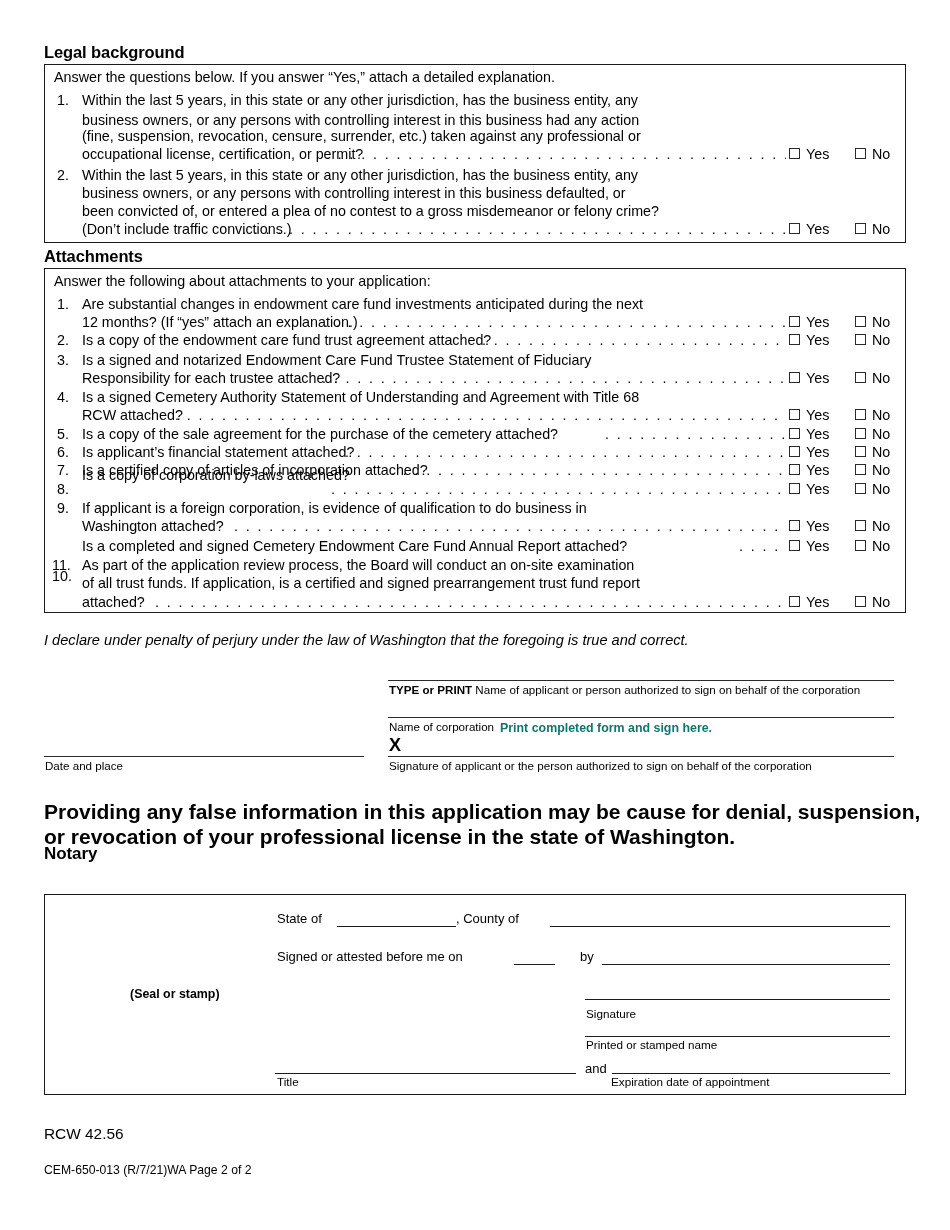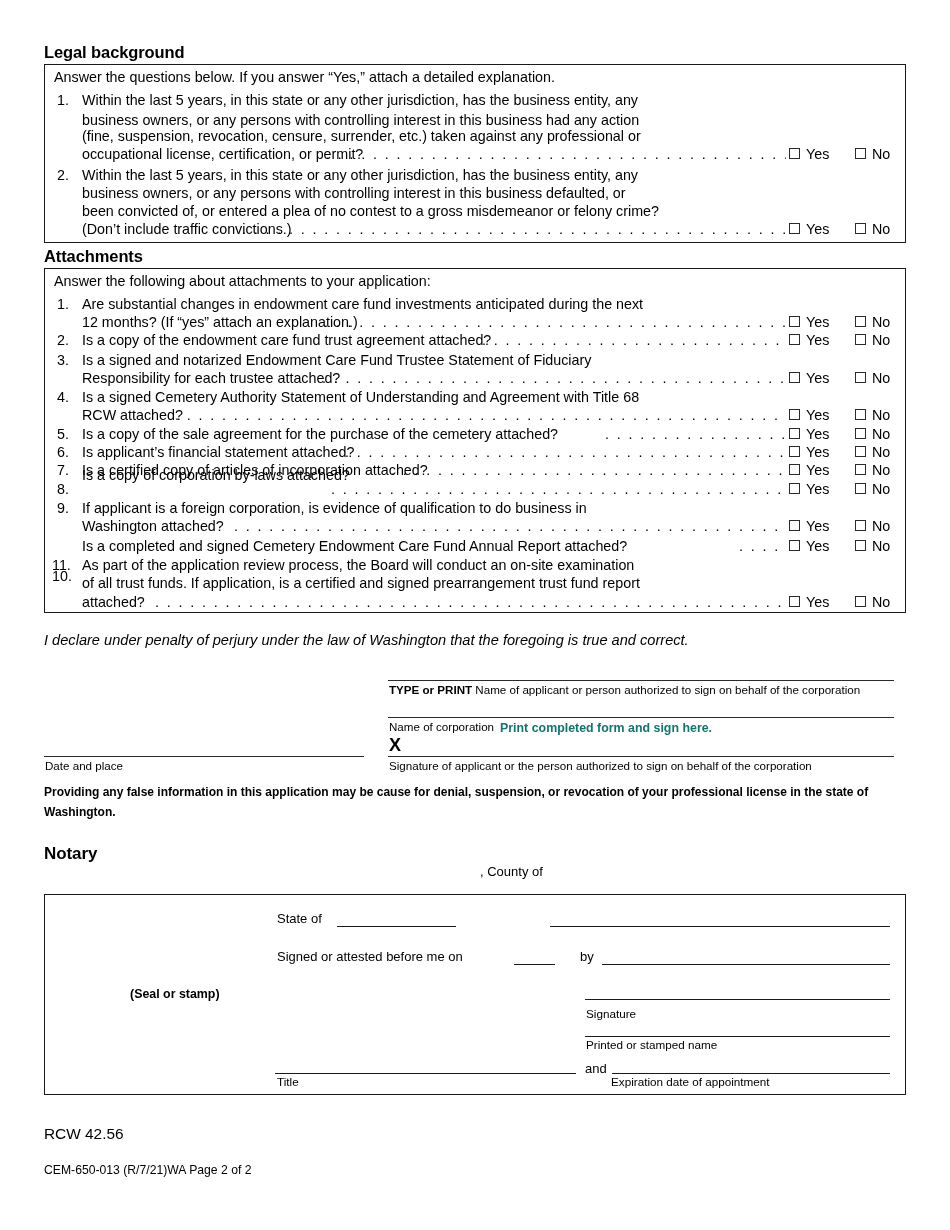--- a/index.html
+++ b/index.html
@@ -109,24 +109,25 @@
     position: absolute;
     font-size: 12.4px;
     font-weight: bold;
     line-height: 13px;
     white-space: nowrap;
   }
 
   
   .warning {
     position: absolute;
-    font-size: 12px;
+    font-size: 21px;
     font-weight: bold;
-    line-height: 20px;
+    line-height: 25px;
     width: 880px;
+    margin-top: 17px;
   }
 
   
   .notary-box {
     position: absolute;
     border: 1.4px solid #1b1b1b;
     box-sizing: border-box;
     background: #fff;
   }
   .notary-text {
@@ -311,21 +312,21 @@
   <div class="sig-caption" style="left:45px; top:760px;">Date and place</div>
 
   <div class="warning" style="left:44px; top:782px;">Providing any false information in this application may be cause for denial, suspension, or revocation of your professional license in the state of Washington.</div>
 
   <div class="section-heading" style="left:44px; top:845px; font-size:17px;">Notary</div>
 
   <div class="notary-box" style="left:44px; top:894px; width:862px; height:201px;"></div>
 
   <div class="notary-text" style="left:277px; top:910px;">State of</div>
   <div class="blank-rule" style="left:337px; top:926px; width:119px;"></div>
-  <div class="notary-text" style="left:456px; top:863px;margin-left:24px;">, County of</div>
+  <div class="notary-text" style="left:456px; top:910px;">, County of</div>
   <div class="blank-rule" style="left:550px; top:926px; width:340px;"></div>
 
   <div class="notary-text" style="left:277px; top:948px;">Signed or attested before me on</div>
   <div class="blank-rule" style="left:514px; top:964px; width:41px;"></div>
   <div class="notary-text" style="left:580px; top:948px;">by</div>
   <div class="blank-rule" style="left:602px; top:964px; width:288px;"></div>
 
   <div class="notary-small" style="left:130px; top:988px; font-size:12.4px;font-weight:bold;">(Seal or stamp)</div>
 
   <div class="blank-rule" style="left:585px; top:999px; width:305px;"></div>

